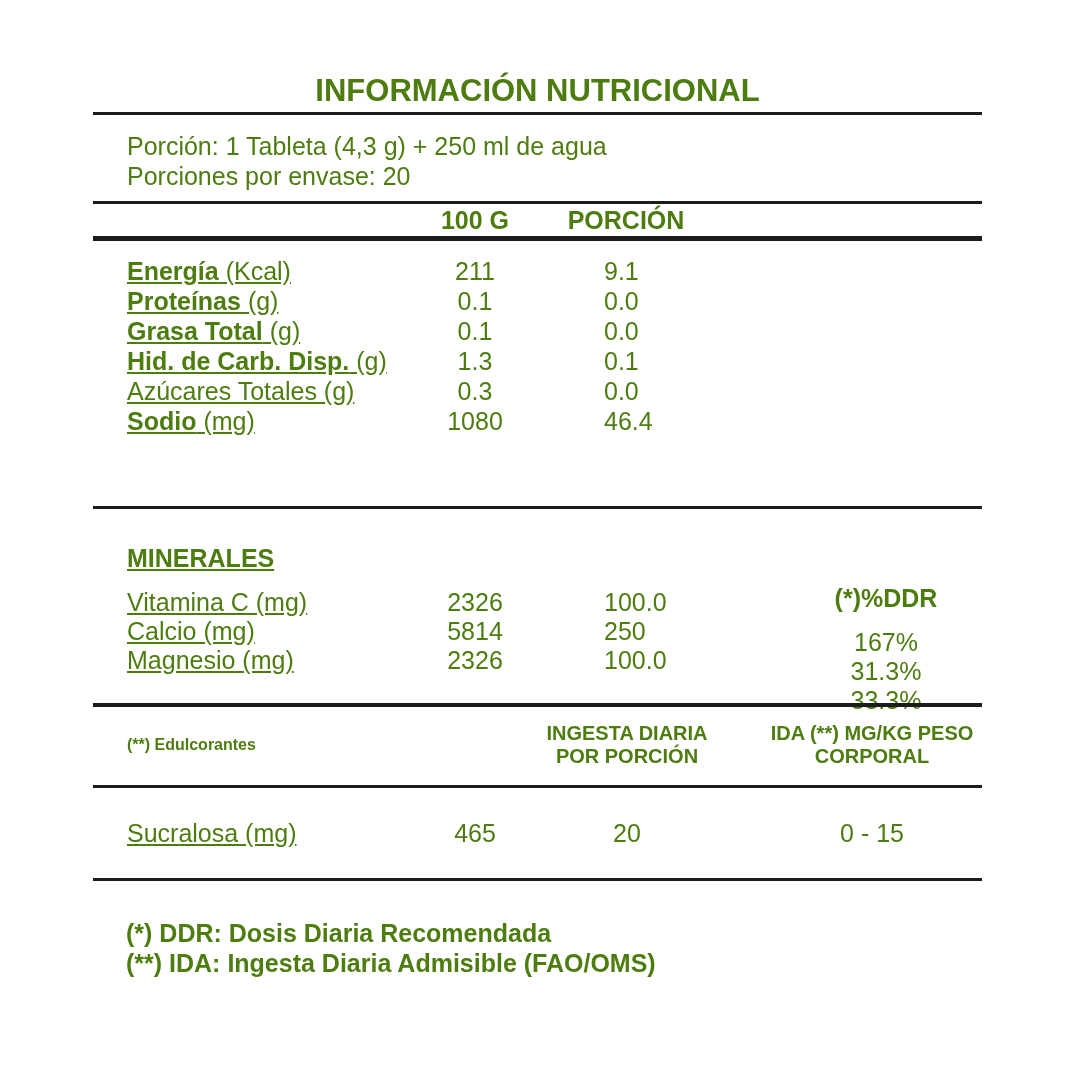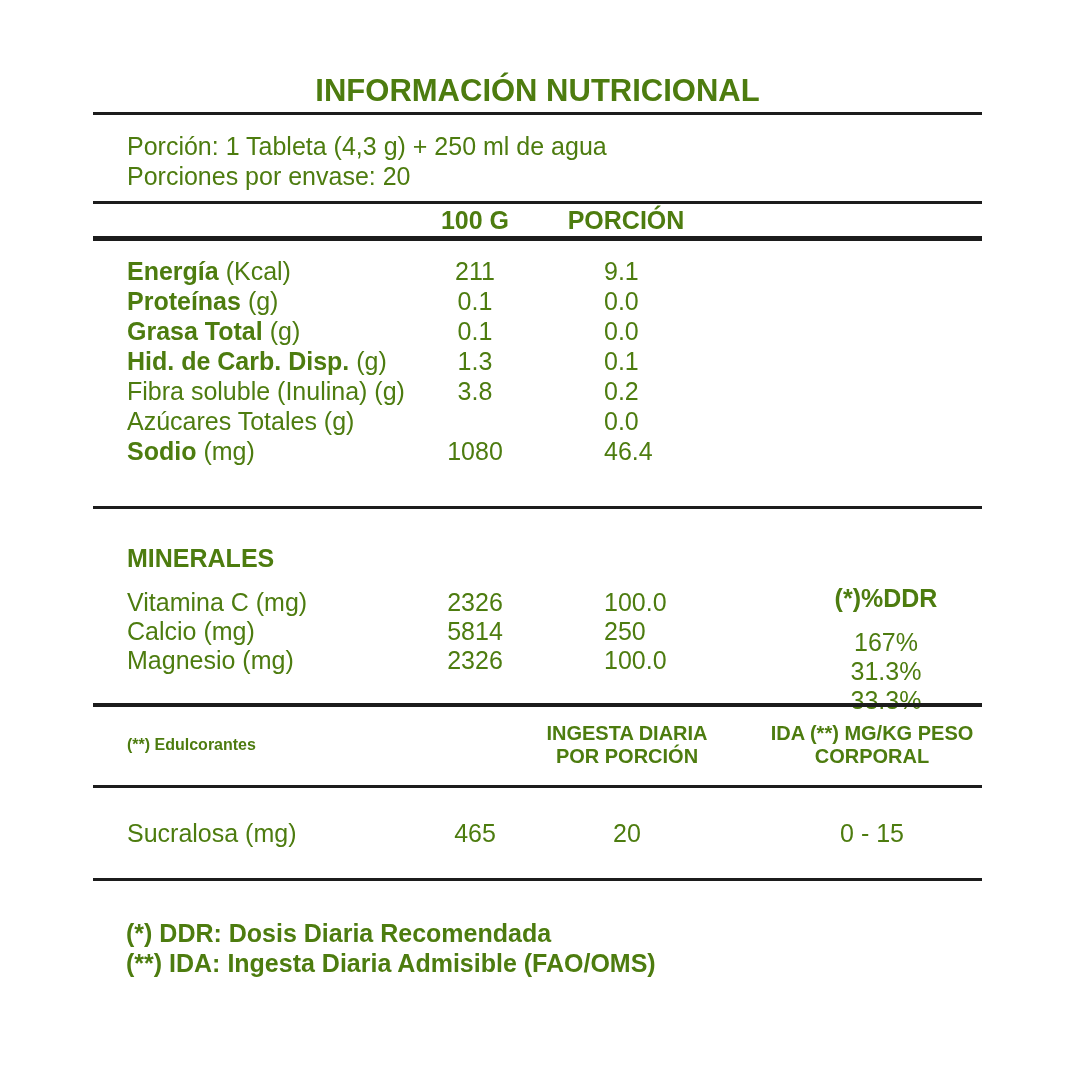--- a/index.html
+++ b/index.html
@@ -70,21 +70,21 @@
   .sweet-row { position: absolute; left: 0; right: 0; top: 818px; }
   .footnotes {
     position: absolute;
     left: 126px;
     top: 918px;
     font-size: 25px;
     line-height: 30px;
     white-space: nowrap;
     font-weight: bold;
   }
-  .lbl { position: absolute; left: 127px; white-space: nowrap; }
+  .lbl { position: absolute; left: 127px; white-space: nowrap; text-decoration: underline; }
   .b { font-weight: bold; }
   .c1 { position: absolute; left: 395px; width: 160px; text-align: center; }
   .c2 { position: absolute; left: 546px; width: 160px; text-align: center; }
   .c2v { position: absolute; left: 604px; width: 160px; text-align: left; }
   .c3 { position: absolute; left: 806px; width: 160px; text-align: center; margin-top: 40px; }
   .ci { position: absolute; left: 517px; width: 220px; text-align: center; }
   .cida { position: absolute; left: 762px; width: 220px; text-align: center; }
   .subhead {
     font-size: 20px;
     font-weight: bold;
@@ -136,26 +136,22 @@
       <span class="lbl"><span class="b">Grasa Total</span><span> (g)</span></span>
       <span class="c1">0.1</span>
       <span class="c2v">0.0</span>
     </div>
     <div class="row">
       <span class="lbl"><span class="b">Hid. de Carb. Disp.</span><span> (g)</span></span>
       <span class="c1">1.3</span>
       <span class="c2v">0.1</span>
     </div>
     <div class="row">
-      <span class="lbl"><span class="b"></span><span>Fibra soluble (Inulina) (g)</span></span>
-      <span class="c1">3.8</span>
-      <span class="c2v">0.2</span>
-    </div>
-    <div class="row">
       <span class="lbl"><span class="b"></span><span>Azúcares Totales (g)</span></span>
+      <span class="c1">0.3</span>
       <span class="c2v">0.0</span>
     </div>
     <div class="row">
       <span class="lbl"><span class="b">Sodio</span><span> (mg)</span></span>
       <span class="c1">1080</span>
       <span class="c2v">46.4</span>
     </div>
   </div>
 
   <div class="rule" style="top:506px;height:3px;"></div>

